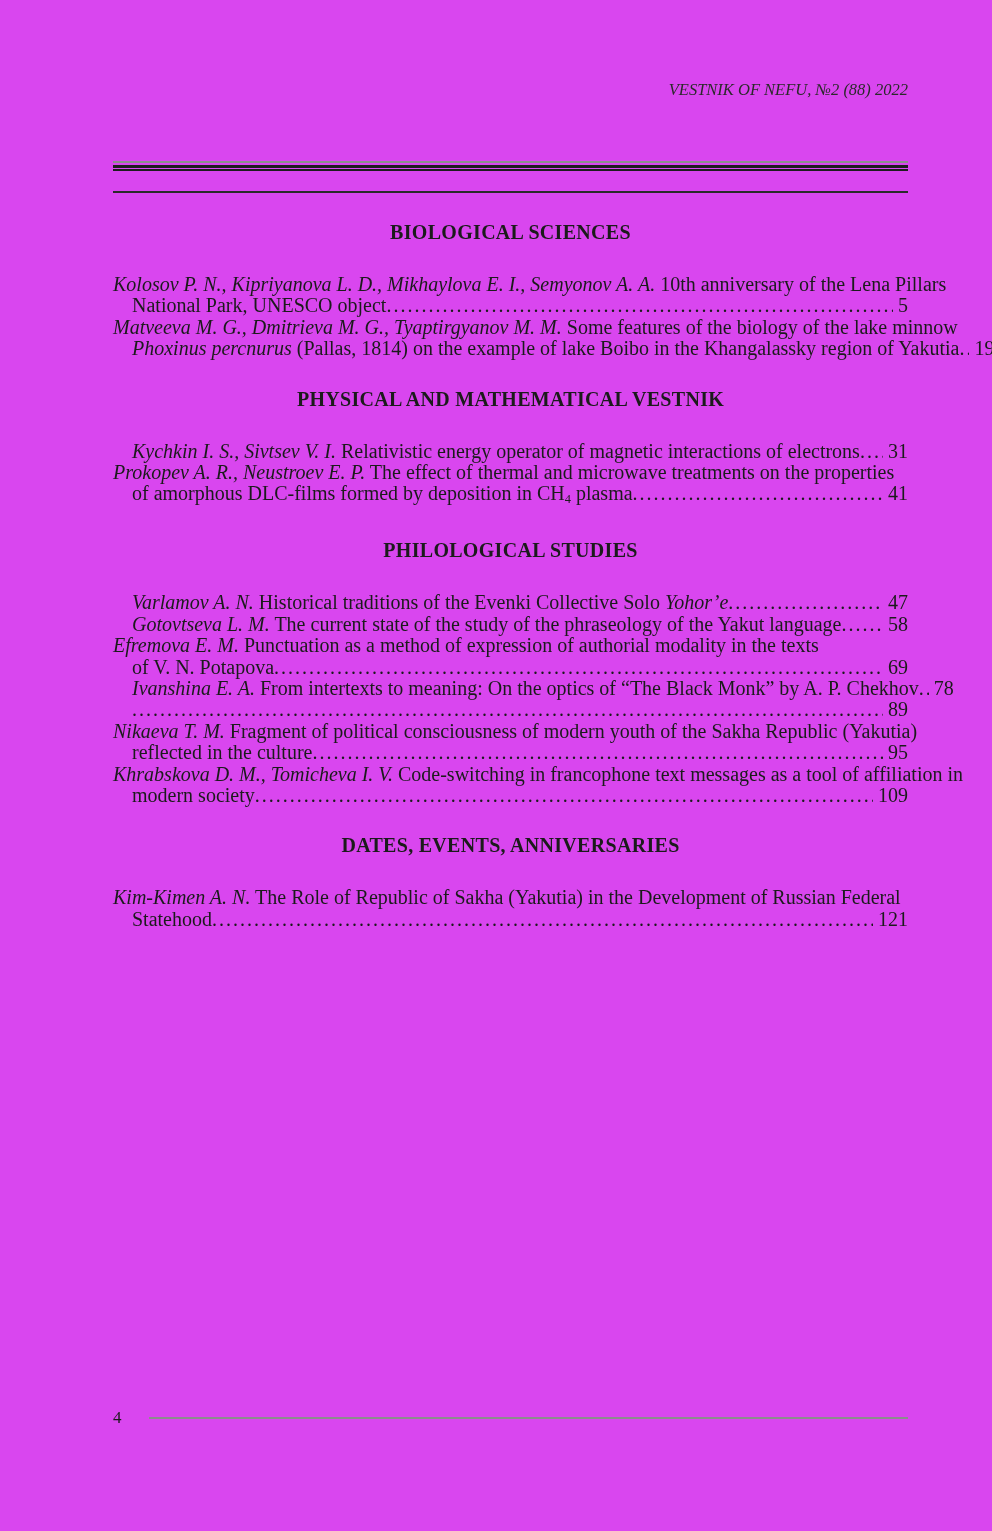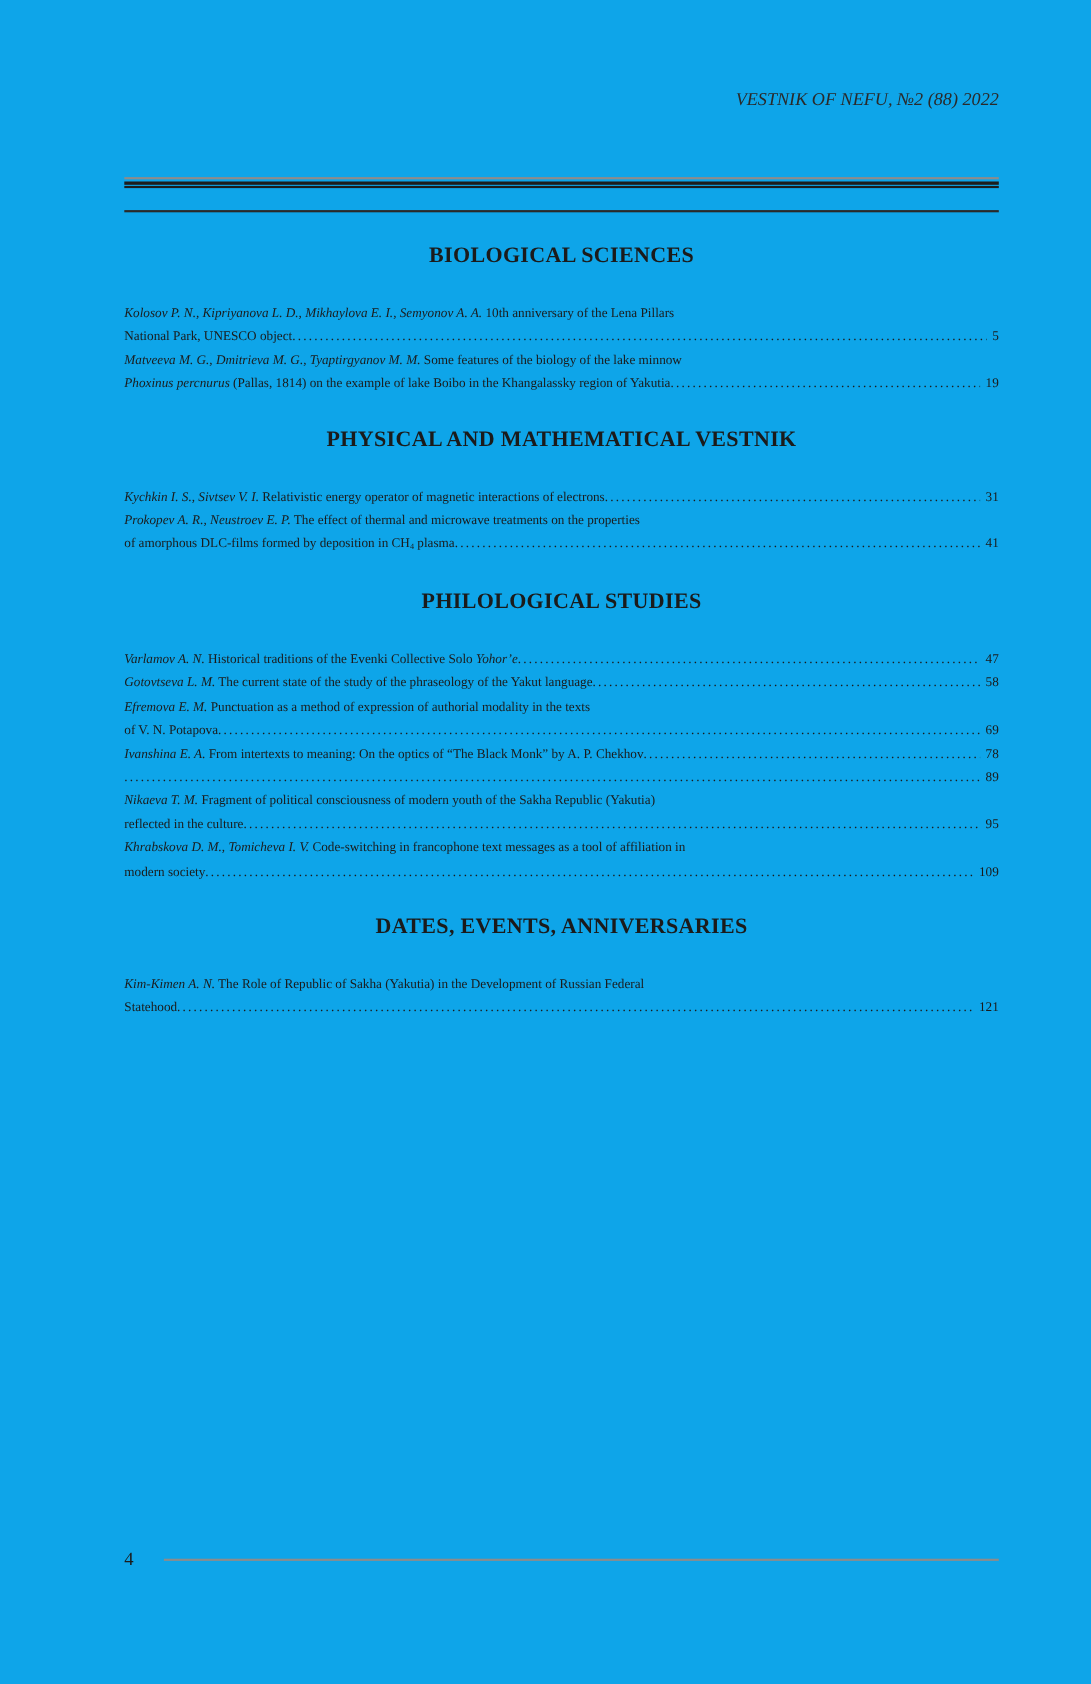--- a/index.html
+++ b/index.html
@@ -1,20 +1,20 @@
 <!DOCTYPE html>
 <html><head>
 <meta charset="utf-8">
 <style>
   html, body { margin: 0; padding: 0; background: #ffffff; }
   .page {
     position: relative;
     width: 992px;
     height: 1531px;
-    background: #0ea5e9;
+    background: #d946ef;
     box-sizing: border-box;
     padding: 80px 84px 0 113px;
     overflow: hidden;
     font-family: "Liberation Serif", "DejaVu Serif", serif;
     color: #1b1b1b;
   }
   .journal-header {
     text-align: right;
     font-style: italic;
     font-size: 16.5px;
@@ -40,23 +40,23 @@
     margin-bottom: 10px;
   }
   .sec-heading {
     text-align: center;
     font-size: 20px;
     font-weight: bold;
     letter-spacing: 0.3px;
     margin: 27px 0 30px 0;
     line-height: 24px;
   }
-  .entry { font-size: 12px; line-height: 21.4px; }
+  .entry { font-size: 20px; line-height: 21.4px; }
   .line { white-space: nowrap; }
-  .line.last { display: flex; align-items: baseline; }
+  .line.last { display: flex; align-items: baseline; margin-left: 19px; }
   .runs { flex: 0 0 auto; white-space: nowrap; }
   .it { font-style: italic; }
   .rm { font-style: normal; }
   .sub { font-size: 0.62em; vertical-align: -0.28em; }
   .leader {
     flex: 1 1 auto;
     overflow: hidden;
     white-space: nowrap;
     min-width: 10px;
   }

